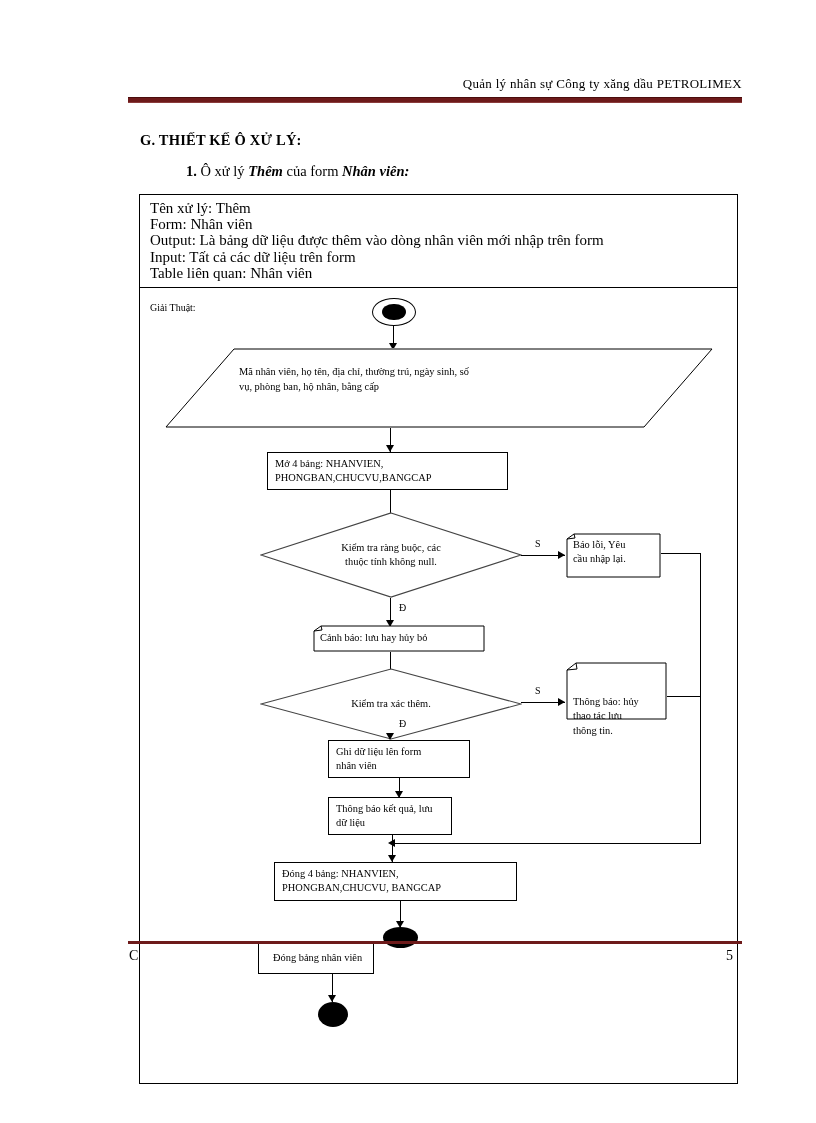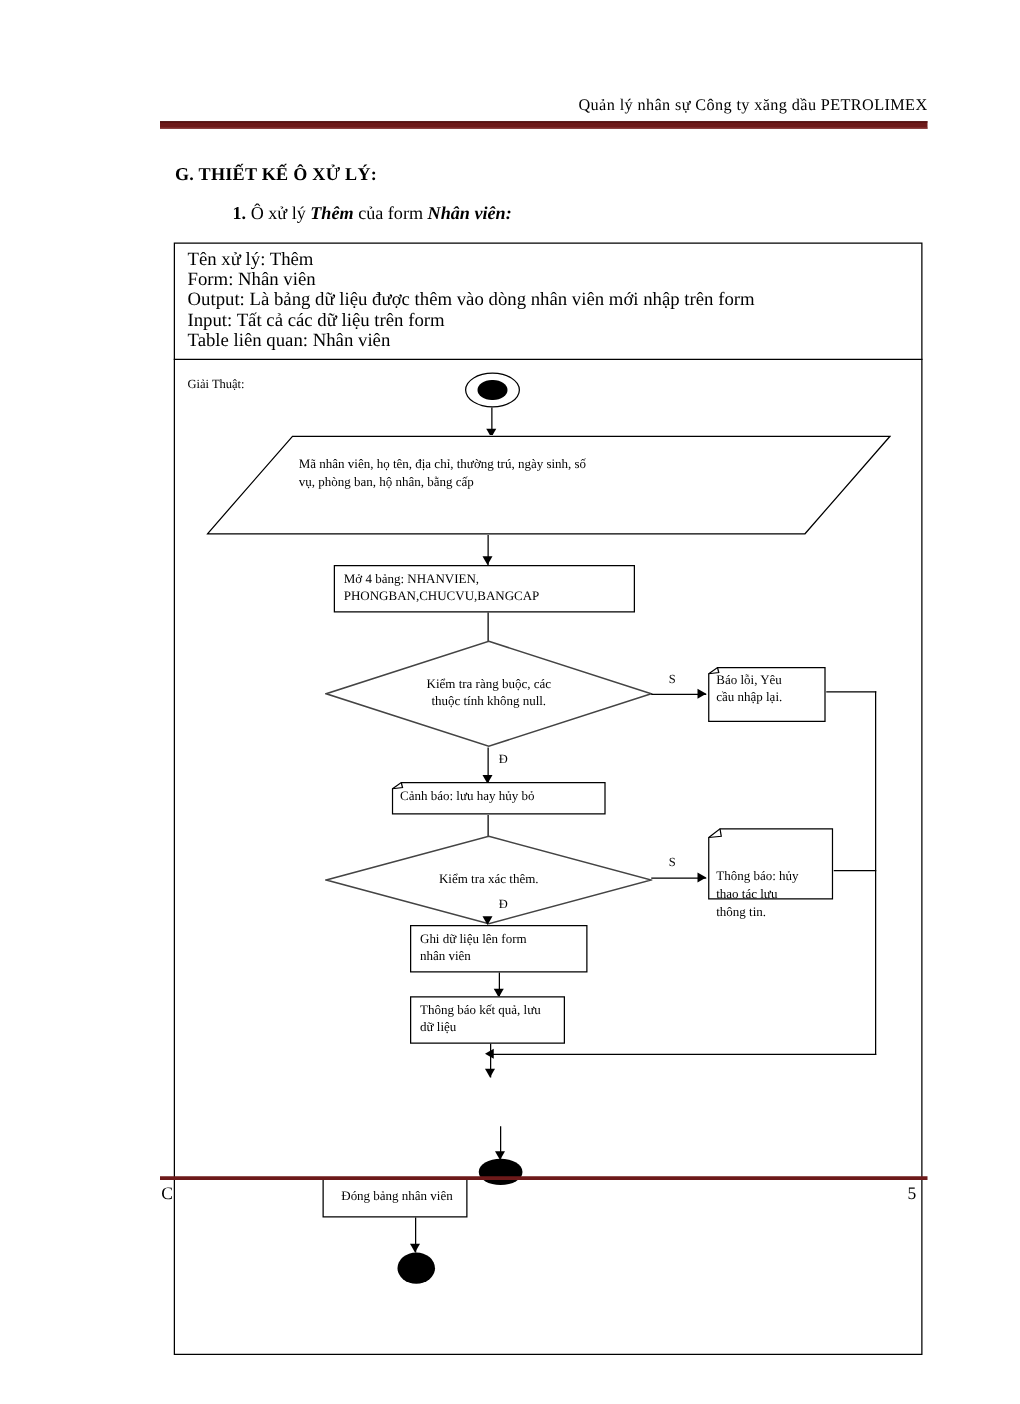--- a/index.html
+++ b/index.html
@@ -291,20 +291,24 @@
   <div class="arw-d" style="left:395px;top:791px;"></div>
 
   <div class="node proc" style="left:328px;top:797px;width:124px;height:38px;">
     <div>Thông báo  kết quả,  lưu</div>
     <div>dữ liệu</div>
   </div>
 
   <div class="ln vl" style="left:392px;top:835px;height:27px;"></div>
   <div class="arw-d" style="left:388px;top:855px;"></div>
 
+  <div class="node proc" style="left:274px;top:862px;width:243px;height:39px;">
+    <div>Đóng 4 bảng: NHANVIEN,</div>
+    <div>PHONGBAN,CHUCVU, BANGCAP</div>
+  </div>
 
   <div class="ln vl" style="left:400px;top:901px;height:26px;"></div>
   <div class="arw-d" style="left:396px;top:921px;"></div>
 
   <div class="term-fill" style="left:383px;top:927px;width:35px;height:21px;"></div>
 
   <div class="node proc center" style="left:258px;top:942px;width:116px;height:32px;">
     <span style="padding-left:7px;">Đóng bảng nhân viên</span>
   </div>
 

